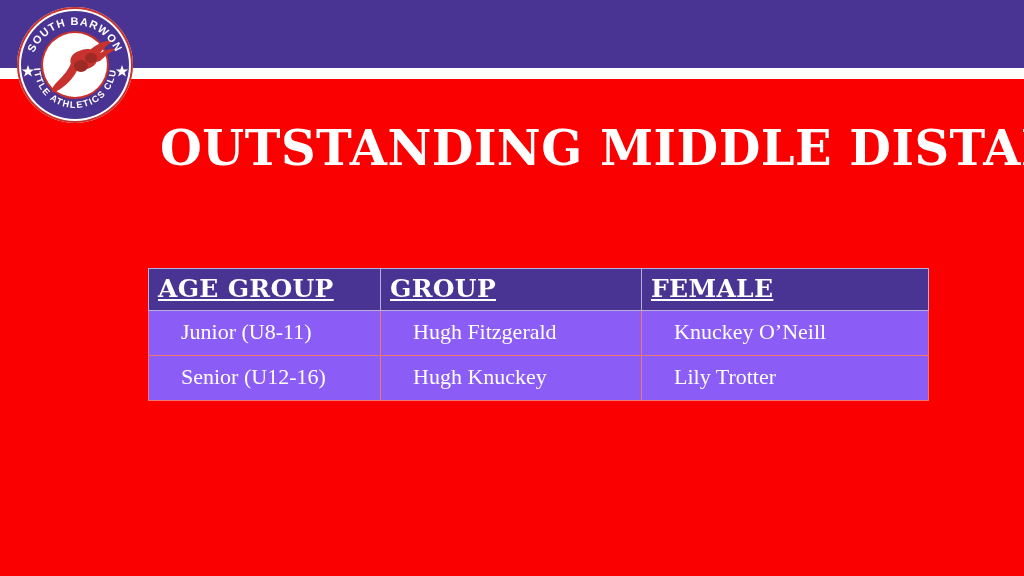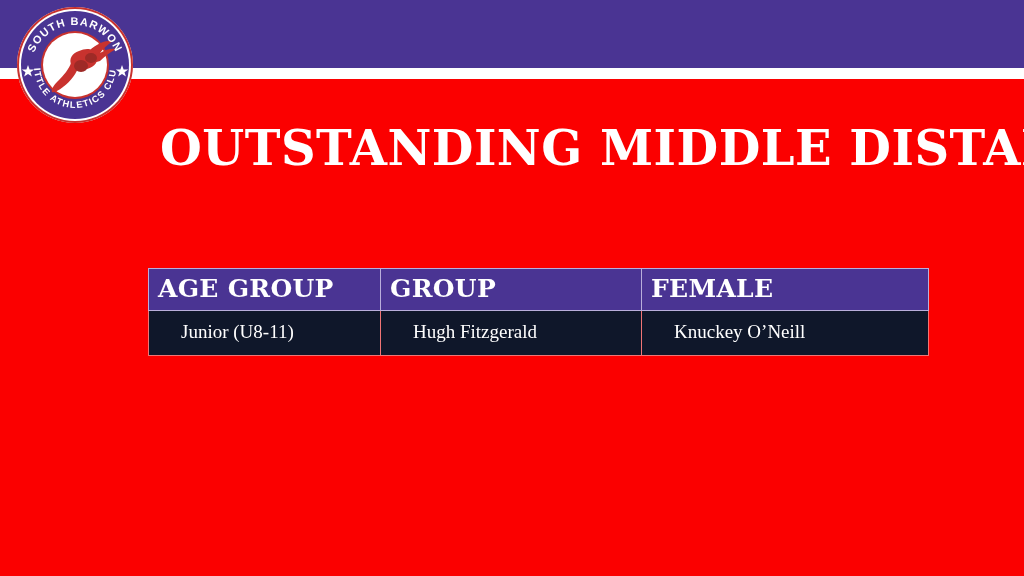--- a/index.html
+++ b/index.html
@@ -143,26 +143,27 @@
   }
   .award-table thead th {
     background: #4A3493;
     font-family: "DejaVu Serif", "Liberation Serif", serif;
     font-weight: bold;
     font-size: 25px;
     line-height: 32px;
     height: 42px;
     letter-spacing: 0.3px;
     border-color: #B9AEDB;
+    text-decoration: underline;
   }
   .award-table tbody td {
-    background: #0f172a;
+    background: #8b5cf6;
     font-family: "Liberation Serif", serif;
     font-weight: normal;
-    font-size: 19px;
+    font-size: 22px;
     line-height: 34px;
     height: 45px;
     border-color: #F07575;
     padding-left: 32px;
   }
 </style>
 </head>
 <body>
 
 <div id="slide">
@@ -223,16 +224,21 @@
         <th>GROUP</th>
         <th>FEMALE</th>
       </tr>
     </thead>
     <tbody>
       <tr>
         <td>Junior (U8-11)</td>
         <td>Hugh Fitzgerald</td>
         <td>Knuckey O’Neill</td>
       </tr>
+      <tr>
+        <td>Senior (U12-16)</td>
+        <td>Hugh Knuckey</td>
+        <td>Lily Trotter</td>
+      </tr>
     </tbody>
   </table>
 
 </div>
 
 </body></html>

